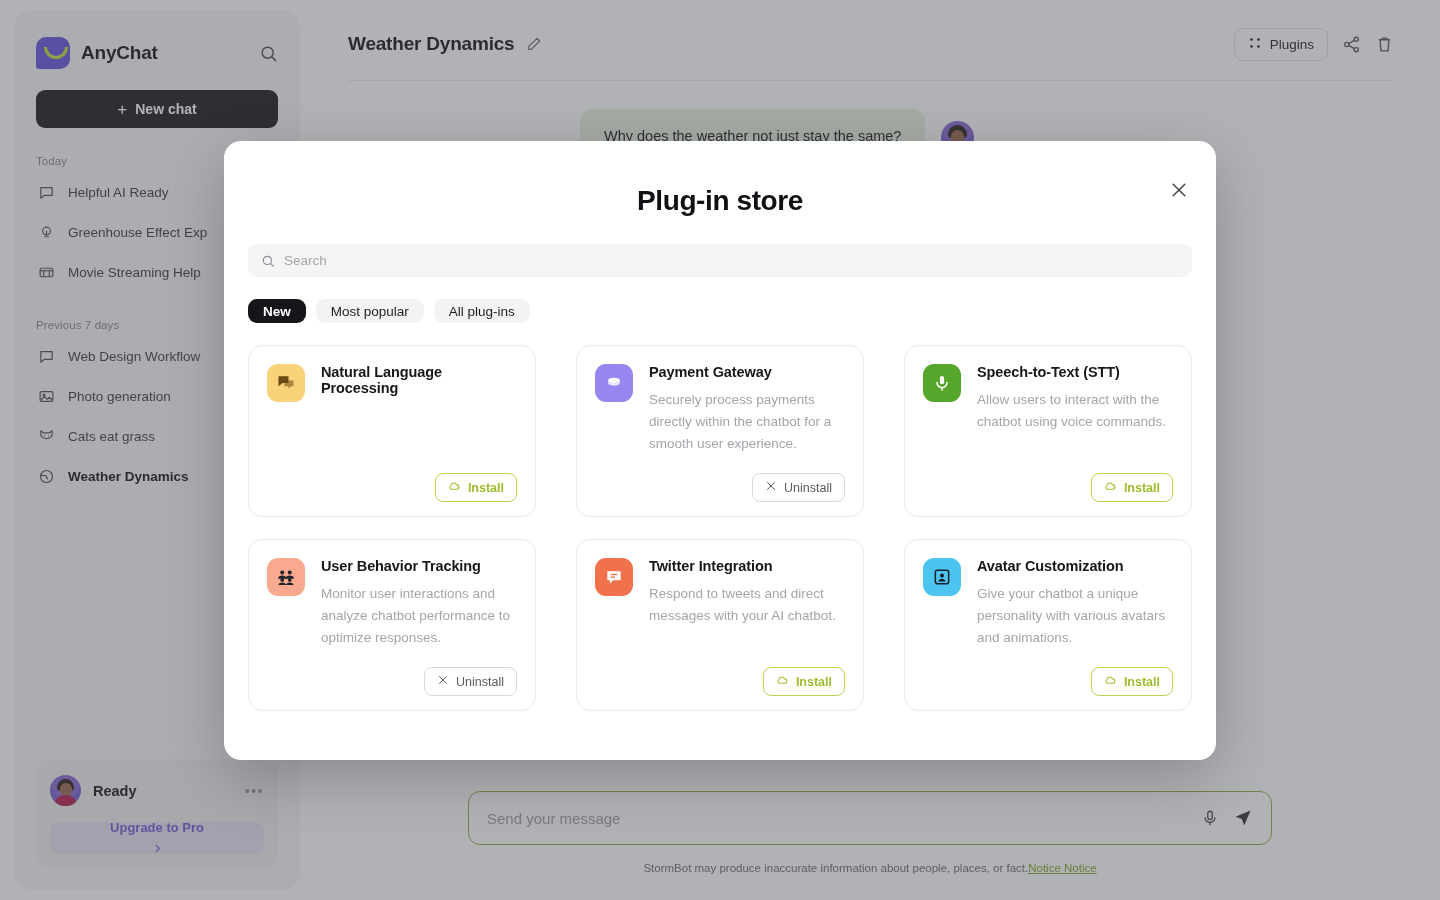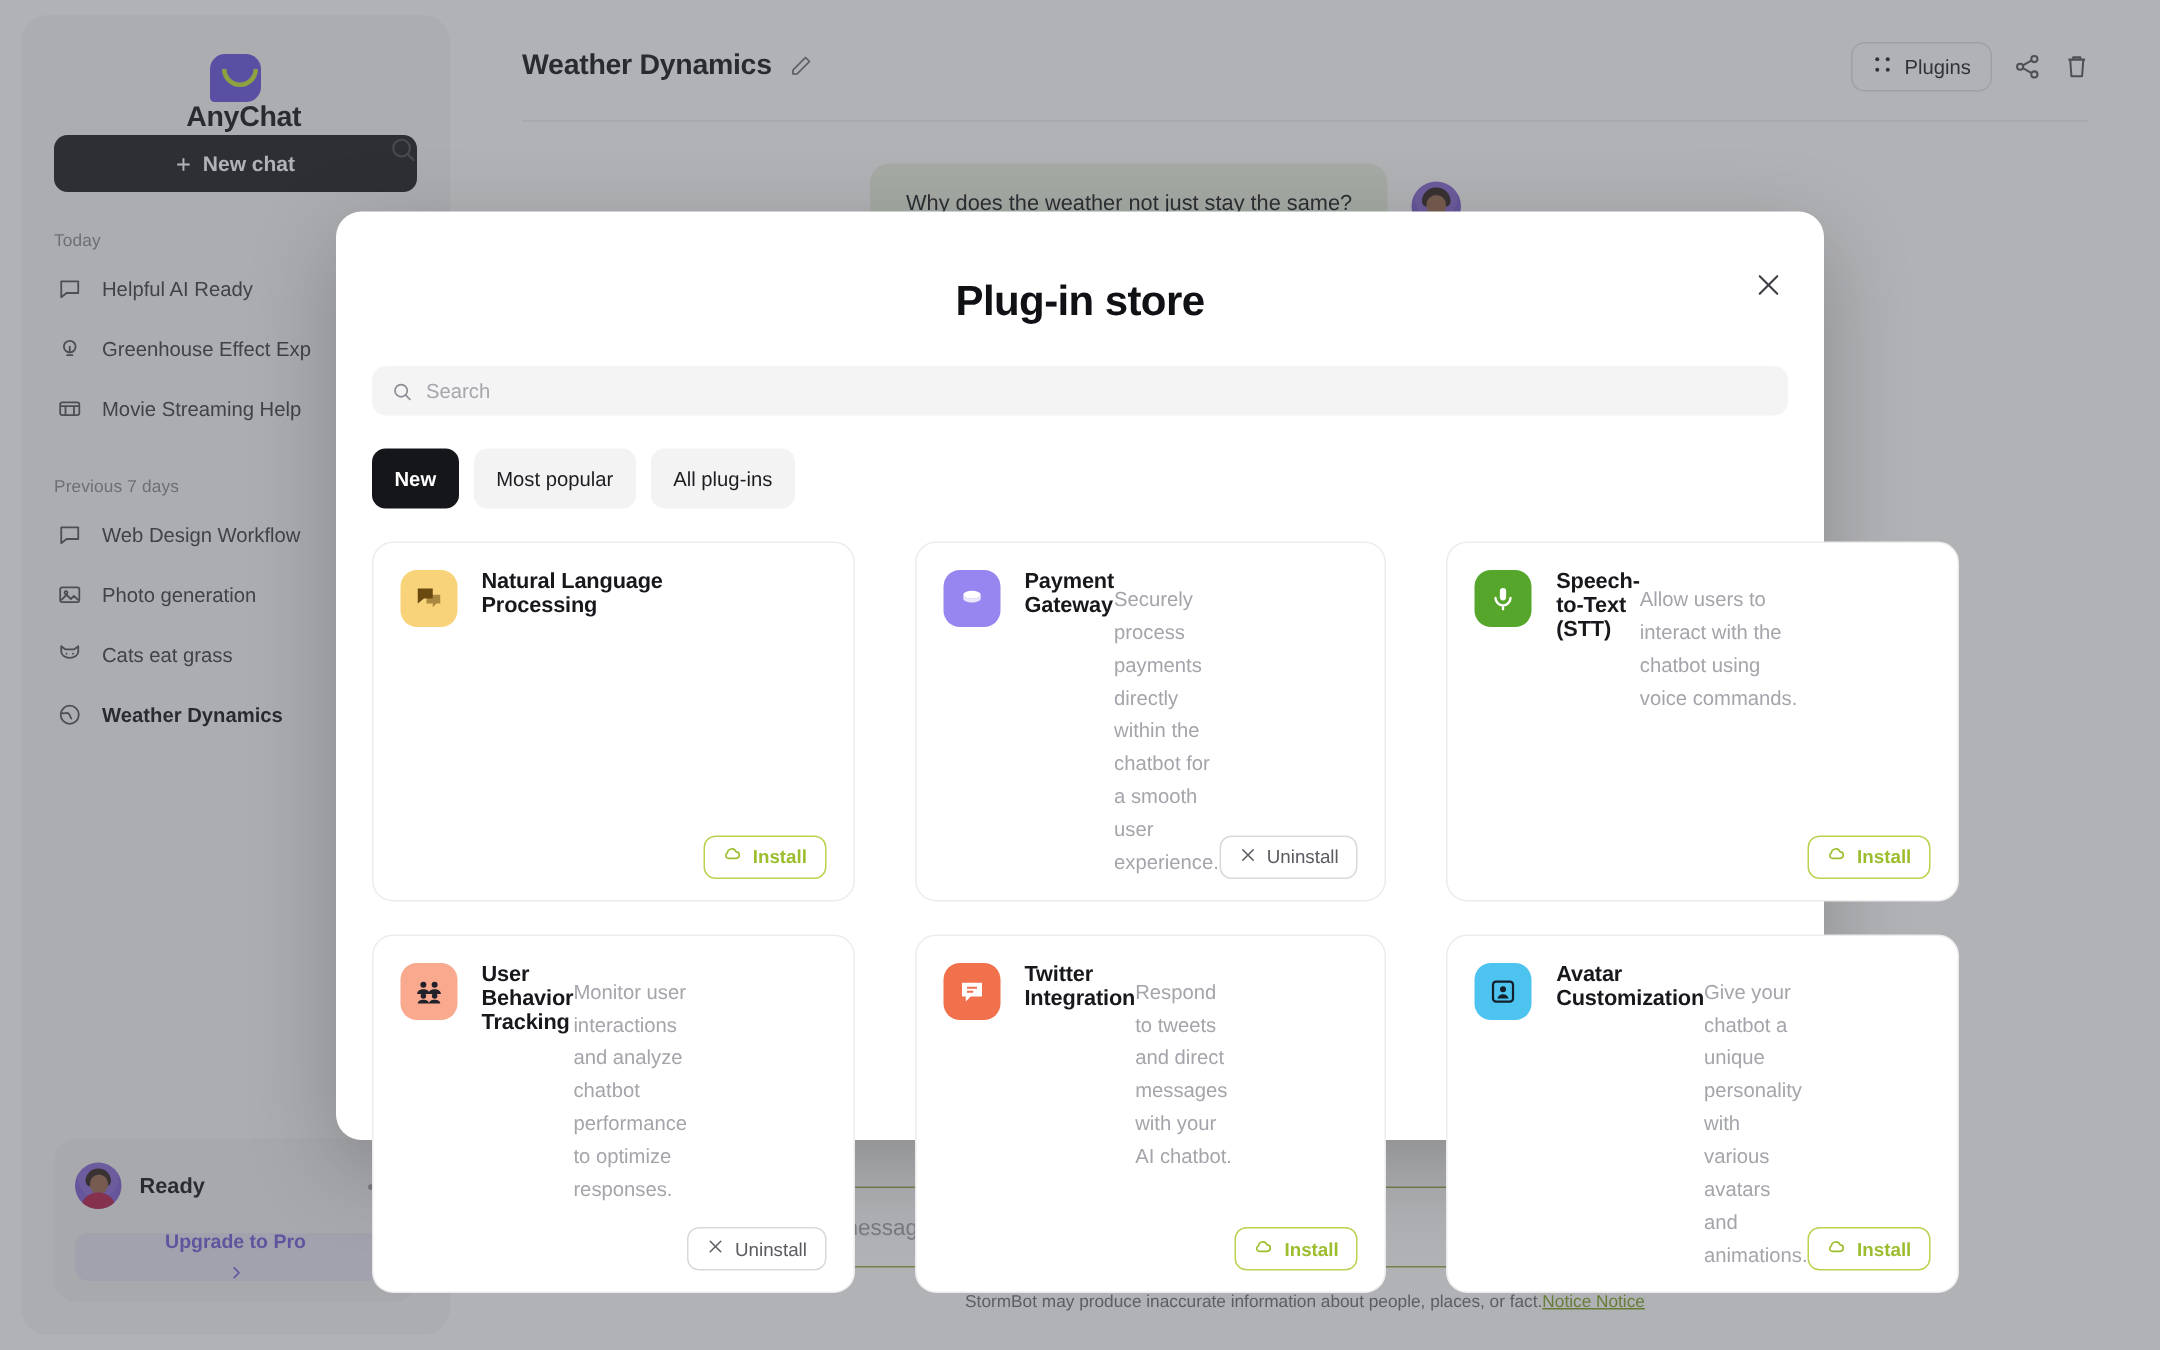--- a/index.html
+++ b/index.html
@@ -13,21 +13,21 @@
   
   #app { position: absolute; inset: 0; background: #ffffff; }
 
   .sidebar {
     position: absolute; left: 14px; top: 10px;
     width: 286px; height: 880px;
     background: #f7f7f8;
     border-radius: 18px;
     padding: 26px 22px 18px 22px;
   }
-  .brand-row { display: flex; align-items: center; height: 34px; flex-direction: column; }
+  .brand-row { display: flex; align-items: center; height: 34px; }
   .brand-logo {
     width: 34px; height: 32px; border-radius: 10px 10px 10px 3px;
     background: #6a57e0; position: relative; flex: 0 0 auto;
   }
   .brand-logo::after {
     content: ""; position: absolute; left: 8px; top: 10px;
     width: 18px; height: 9px;
     border: 3px solid #c2e63a; border-top: none;
     border-radius: 0 0 12px 12px;
   }
@@ -186,41 +186,41 @@
   }
   .search-box input {
     flex: 1; border: none; outline: none; background: transparent;
     font-family: inherit; font-size: 13.5px; color: #6d28d9;
   }
   .search-box input::placeholder { color: #a6a7ad; }
   .search-box .s-ic { color: #8e8f96; display: flex; }
 
   .pills { display: flex; gap: 10px; margin-top: 22px; }
   .pill {
-    height: 40px; padding: 0 15px; border-radius: 9px;
+    height: 24px; padding: 0 15px; border-radius: 9px;
     border: none; background: #f3f3f4; color: #1d1e22;
     font-family: inherit; font-size: 13.5px; font-weight: 500;
     display: flex; align-items: center; cursor: pointer;
   }
   .pill.sel { background: #15161a; color: #ffffff; font-weight: 600; }
 
   .grid {
     margin-top: 22px;
     display: grid; grid-template-columns: repeat(3, 1fr); gap: 22px 40px;
   }
   .card {
     border: 1px solid #ececed; border-radius: 14px;
     padding: 18px 18px 14px 18px; background: #fff;
     display: flex; gap: 16px; min-height: 172px;
   }
   .card-ic {
     width: 38px; height: 38px; border-radius: 11px; flex: 0 0 38px;
     display: flex; align-items: center; justify-content: center;
   }
-  .card-body { flex: 1; display: flex; flex-direction: row; }
+  .card-body { flex: 1; display: flex; flex-direction: column; }
   .card-title {
     font-size: 14.5px; font-weight: 700; color: #17181c; letter-spacing: -.1px;
   }
   .card-desc {
     margin-top: 9px; font-size: 13.5px; line-height: 1.62; color: #a4a5ab;
   }
   .card-action { margin-top: auto; display: flex; justify-content: flex-end; padding-top: 12px; }
   .act-btn {
     height: 29px; padding: 0 12px; border-radius: 8px;
     display: flex; align-items: center; gap: 7px;

